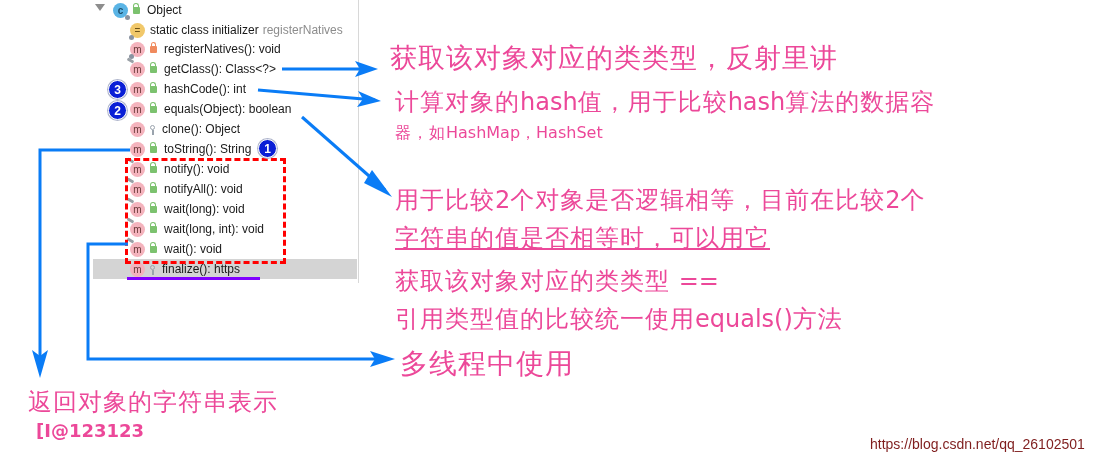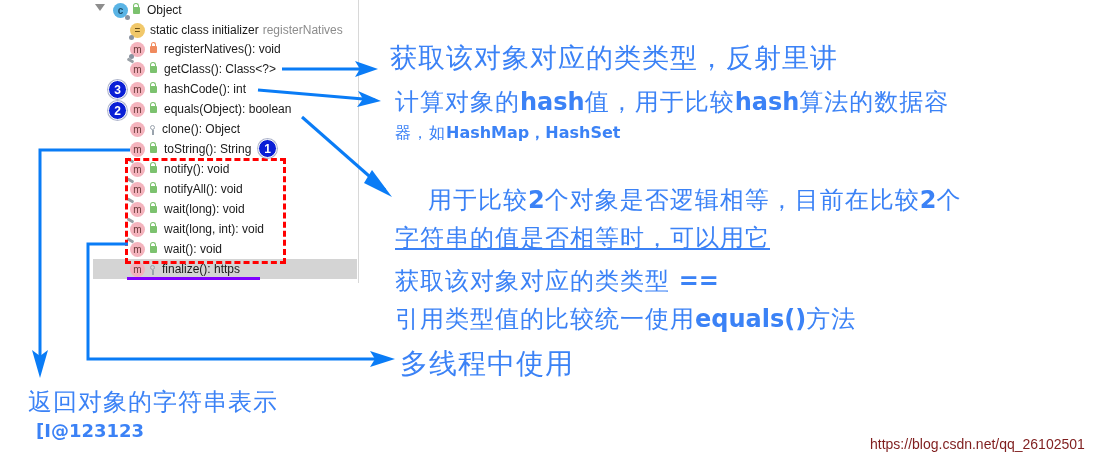--- a/index.html
+++ b/index.html
@@ -19,22 +19,22 @@
   .vis-public { background:#7cc26e; border-radius:1px; }
   .vis-public::before { content:""; position:absolute; left:0; top:-4px; width:4px; height:4px; border:1.5px solid #7cc26e; border-bottom:none; border-radius:3px 3px 0 0; }
   .vis-private { background:#f08a5d; border-radius:1px; }
   .vis-private::before { content:""; position:absolute; left:1px; top:-4px; width:3px; height:4px; border:1.5px solid #f08a5d; border-bottom:none; border-radius:3px 3px 0 0; }
   .vis-protected { width:5px; height:9px; background:transparent; }
   .vis-protected::before { content:""; position:absolute; left:0; top:0; width:5px; height:5px; border-radius:50%; border:1.5px solid #9aa3ad; box-sizing:border-box; }
   .vis-protected::after { content:""; position:absolute; left:2px; top:5px; width:1.5px; height:5px; background:#9aa3ad; }
   .badge { position:absolute; width:17px; height:17px; border-radius:50%; background:#0a1fd6; border:1.5px solid #ffffff; box-shadow:0 0 0 1px #b0b6cc; color:#fff; font-weight:bold; font-size:12px; display:flex; align-items:center; justify-content:center; font-family:"Liberation Sans", sans-serif; }
   .red-box { position:absolute; left:125px; top:158px; width:155px; height:100px; border:3px dashed #ff0000; }
   .purple-underline { position:absolute; left:127px; top:277px; width:133px; height:3px; background:#8000ff; }
-  .note { position:absolute; color:#3b82f6; font-family:"DejaVu Sans", sans-serif; white-space:nowrap; letter-spacing:1px; }
-  .note b { font-weight:bold; letter-spacing:0; }
+  .note { position:absolute; color:#ec4899; font-family:"DejaVu Sans", sans-serif; white-space:nowrap; letter-spacing:1px; }
+  .note b { font-weight:normal; letter-spacing:0; }
   .watermark { position:absolute; left:870px; top:436px; font-family:"Liberation Sans", sans-serif; font-size:14px; color:#7f1d1d; }
   svg.arrows { position:absolute; left:0; top:0; }
 </style>
 </head>
 <body>
 
 <div class="panel">
   <div class="selected-bg"></div>
   <span class="expander"></span>
 
@@ -192,21 +192,21 @@
     <path d="M32,350 L40,378 L48,350 L40,356 Z"></path>
     <path d="M370,351 L395,359 L370,367 L375,359 Z"></path>
   </g>
 </svg>
 
 <div class="note" style="left:390px;top:40px;font-size:27px;">获取该对象对应的类类型，反射里讲</div>
 
 <div class="note" style="left:395px;top:86px;font-size:24px;"><span>计算对象的</span><b>hash</b><span>值，用于比较</span><b>hash</b><span>算法的数据容</span></div>
 <div class="note" style="left:395px;top:123px;font-size:16px;"><span>器，如</span><b>HashMap，HashSet</b></div>
 
-<div class="note" style="left:395px;top:184px;font-size:24px;margin-left:33px;"><span>用于比较</span><b>2</b><span>个对象是否逻辑相等，目前在比较</span><b>2</b><span>个</span></div>
+<div class="note" style="left:395px;top:184px;font-size:24px;"><span>用于比较</span><b>2</b><span>个对象是否逻辑相等，目前在比较</span><b>2</b><span>个</span></div>
 <div class="note" style="left:395px;top:222px;font-size:24px;text-decoration:underline;">字符串的值是否相等时，可以用它</div>
 
 <div class="note" style="left:395px;top:265px;font-size:24px;"><span>获取该对象对应的类类型 </span><b>==</b></div>
 <div class="note" style="left:395px;top:303px;font-size:24px;"><span>引用类型值的比较统一使用</span><b>equals()</b><span>方法</span></div>
 
 <div class="note" style="left:400px;top:345px;font-size:28px;">多线程中使用</div>
 
 <div class="note" style="left:28px;top:386px;font-size:24px;">返回对象的字符串表示</div>
 <div class="note" style="left:36px;top:420px;font-size:18px;font-weight:bold;letter-spacing:0;">[I@123123</div>
 

